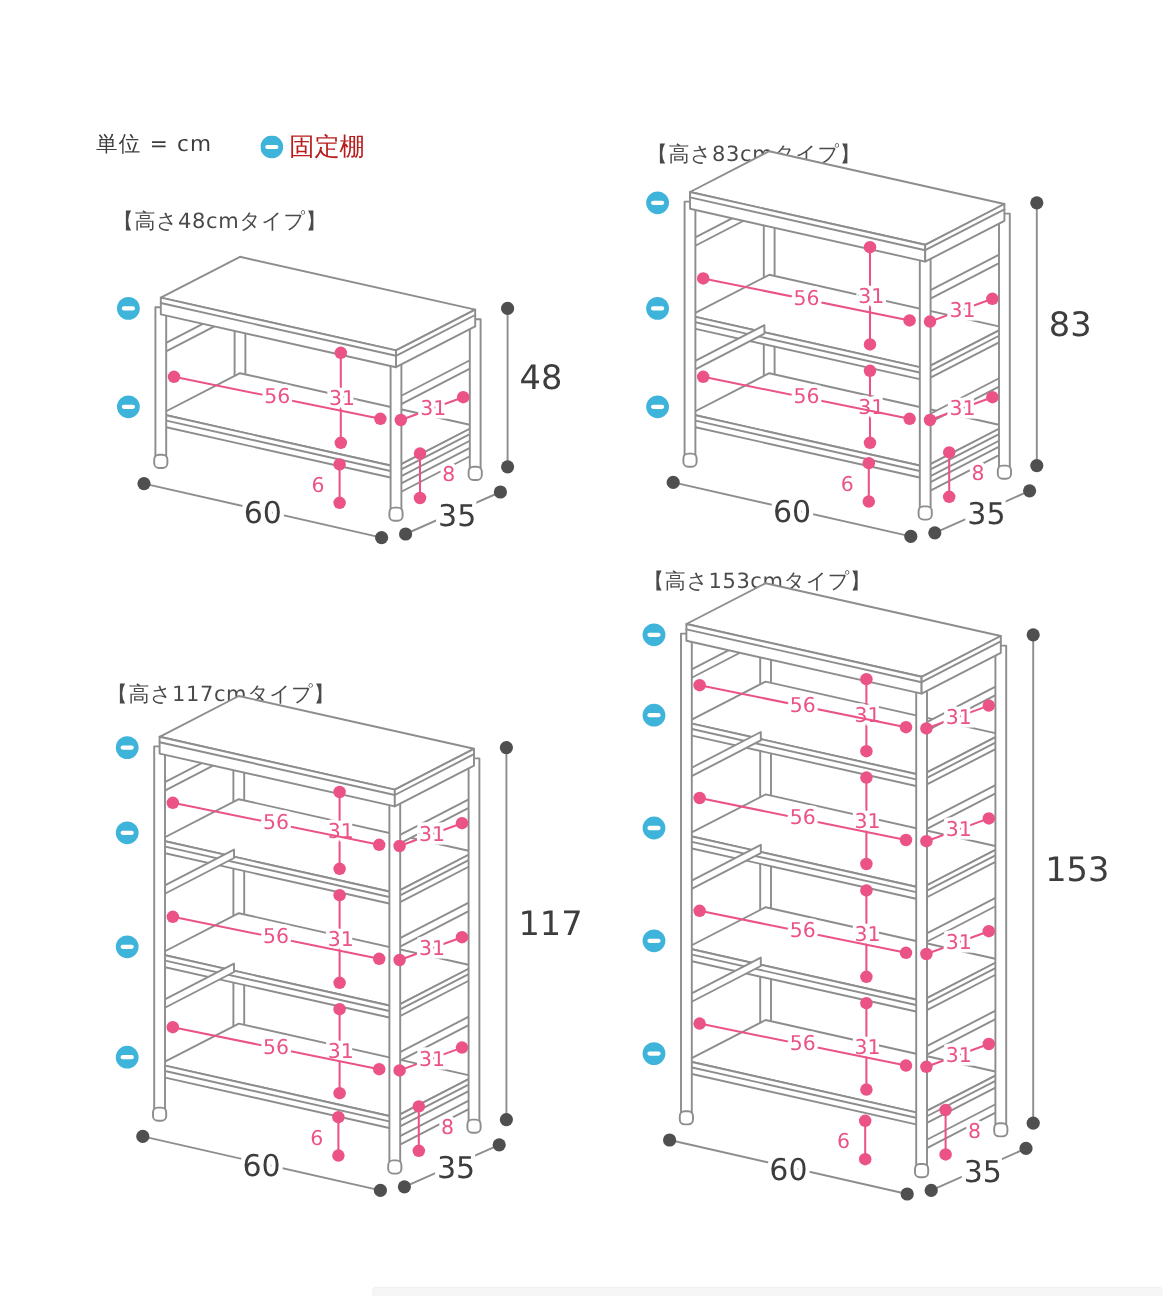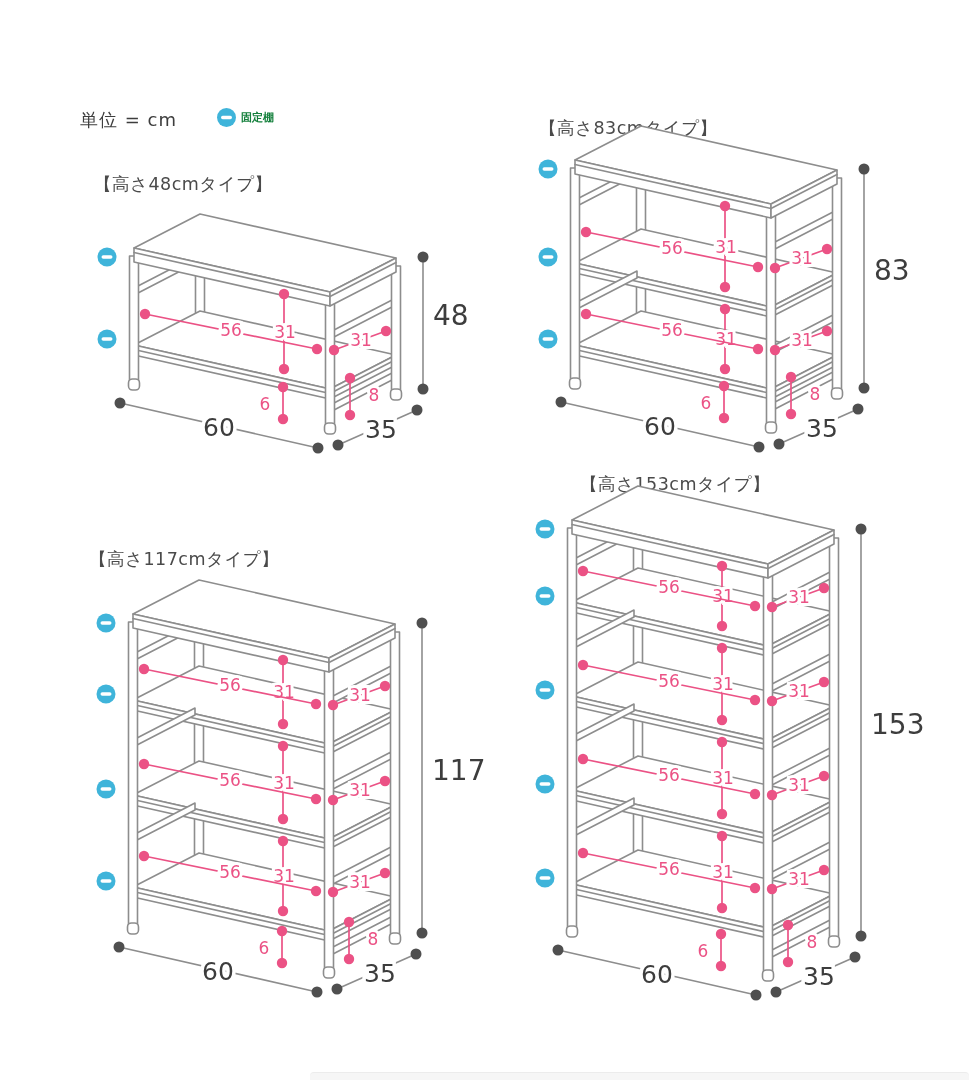--- a/index.html
+++ b/index.html
@@ -1,26 +1,26 @@
 <!DOCTYPE html>
 <html style="--pink: #eb5285; --blue: #3fb4da; --line: #8d8d8d; --text: #3d3d3d; --dot: #4f4f4f;"><head>
 <meta charset="utf-8">
 <style>
   html,body{margin:0;padding:0;background:#fff;}
   body{width:969px;height:1080px;position:relative;overflow:hidden;
        font-family:"DejaVu Sans","Liberation Sans",sans-serif;}
   .abs{position:absolute;}
   #header-unit{left:80px;top:108px;font-size:18px;color:#3d3d3d;letter-spacing:1px;}
   #legend{left:217px;top:108px;display:flex;align-items:center;gap:5px;}
-  #legend-label{font-size:11px;color:#15803d;font-weight:bold;}
+  #legend-label{font-size:21px;color:#b91c1c;}
   .panel-title{font-size:17.5px;color:#4a4a4a;letter-spacing:0.5px;}
   #title-0{left:94px;top:172px;}
   #title-1{left:539px;top:116px;}
-  #title-2{left:89px;top:547px;}
-  #title-3{left:536px;top:472px;margin-left:44px;}
+  #title-2{left:89px;top:566px;}
+  #title-3{left:536px;top:472px;}
   #diagram-canvas{left:0;top:0;}
   svg .ln{stroke:var(--line,#8d8d8d);stroke-width:1.6;stroke-linejoin:round;stroke-linecap:round;fill:none;}
   svg .f{fill:#ffffff;}
   svg .pl{stroke:var(--pink,#eb5285);stroke-width:1.7;fill:none;stroke-linecap:round;}
   svg .gl{stroke:var(--line,#8d8d8d);stroke-width:1.6;fill:none;stroke-linecap:round;}
   svg .pd{fill:var(--pink,#eb5285);stroke:none;}
   svg .gd{fill:var(--dot,#4f4f4f);stroke:none;}
   svg .ic{fill:var(--blue,#3fb4da);stroke:none;}
   svg text{font-family:"DejaVu Sans","Liberation Sans",sans-serif;}
   svg .pt{font-size:17px;fill:var(--pink,#eb5285);text-anchor:middle;

